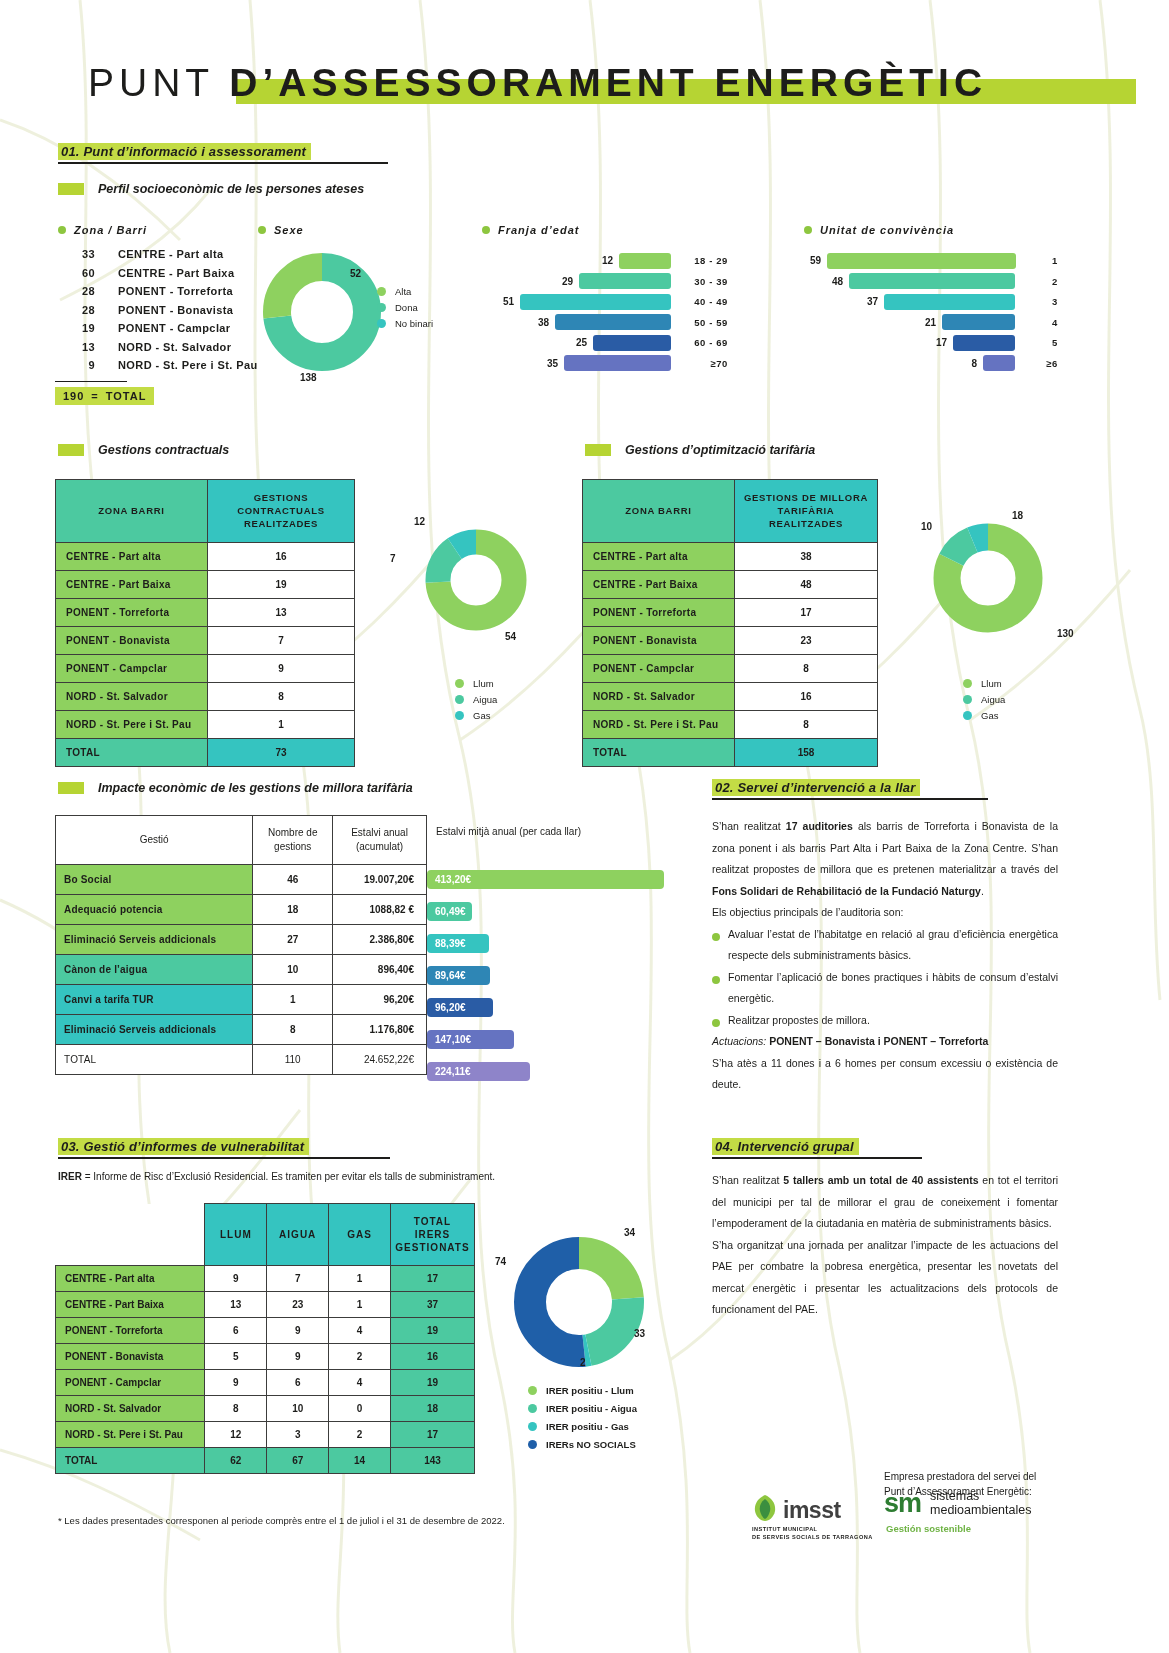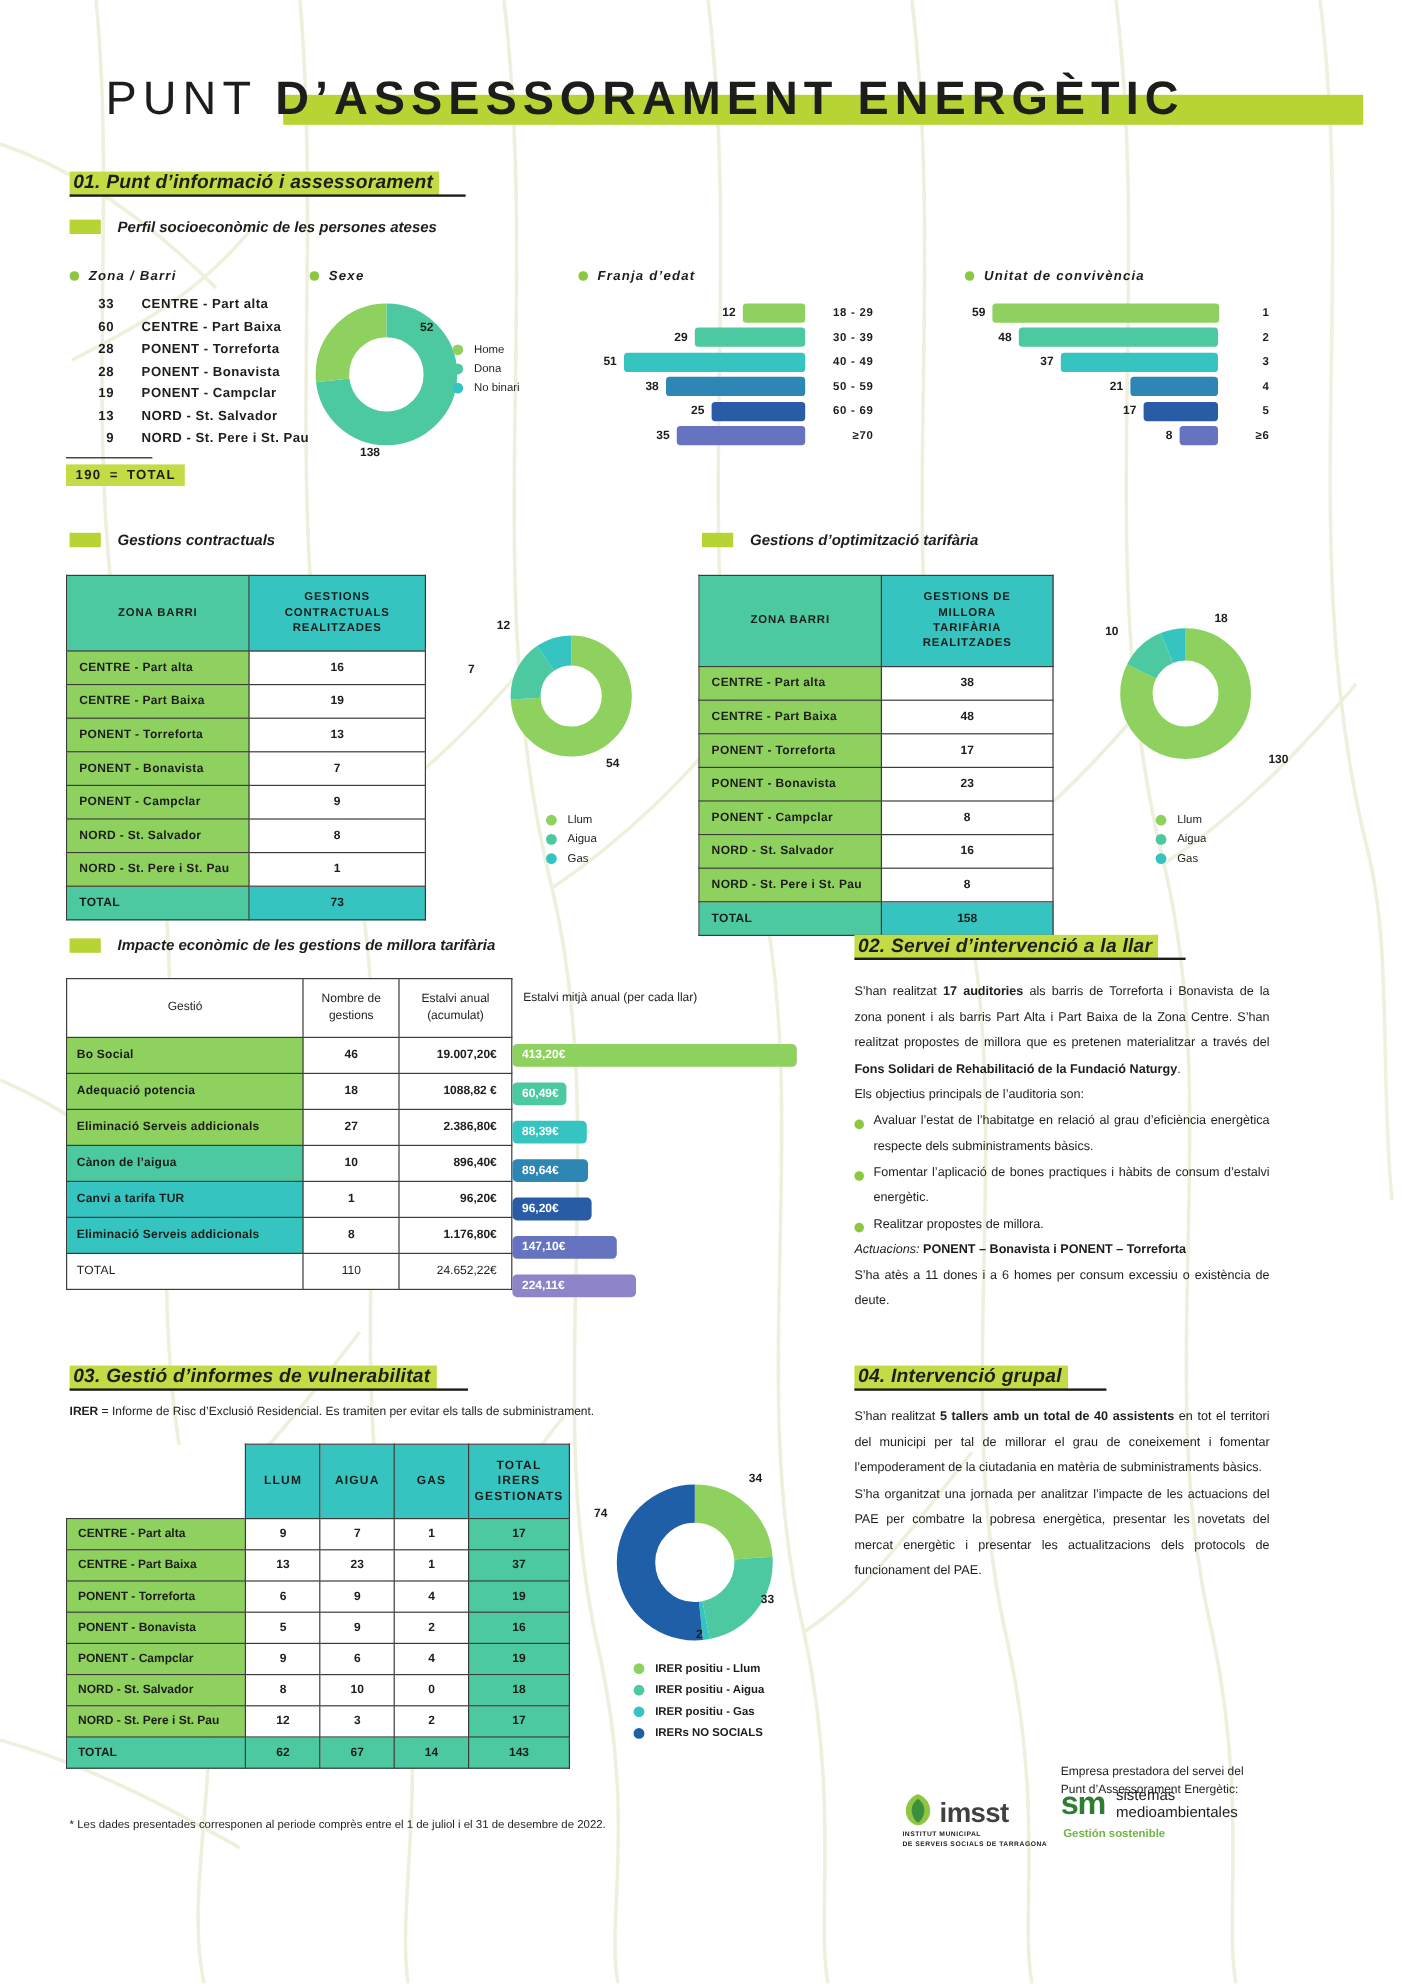--- a/index.html
+++ b/index.html
@@ -23,21 +23,21 @@
   }
   .header-title {
     position: relative; z-index: 2;
     font-size: 39px; letter-spacing: 5px; line-height: 55px;
     white-space: nowrap; font-weight: 400;
   }
   .header-title b { font-weight: 700; }
 
   
   .sec-title {
-    position: absolute; font-style: italic; font-weight: 700; font-size: 16px;
+    position: absolute; font-style: italic; font-weight: 700; font-size: 13px;
     letter-spacing: .2px; white-space: nowrap; padding: 1px 5px 1px 3px;
     background: #c3dc45;
   }
   .sub-title {
     position: absolute; font-style: italic; font-weight: 700; font-size: 12.5px;
     white-space: nowrap; display: flex; align-items: center; gap: 14px;
   }
   .sub-title .swatch { width: 26px; height: 12px; background: #b6d433; display: inline-block; }
 
   .mini-title {
@@ -69,21 +69,21 @@
   .hbar-val { font-size: 10px; font-weight: 700; margin-right: 6px; }
   .hbar { height: 16px; border-radius: 3px; }
   .hbar-cat { font-size: 9.5px; font-weight: 700; letter-spacing: .6px; width: 48px; text-align: right; margin-left: 9px; white-space: nowrap; }
 
   
   table { border-collapse: collapse; position: absolute; }
   table td, table th { border: 1.2px solid #3c3c3b; }
   .tbl-zona { font-size: 10px; }
   .tbl-zona th {
     background: #4cc9a0; font-weight: 700; font-size: 9.5px; letter-spacing: .7px;
-    padding: 12px 18px; text-align: center; line-height: 1.35;
+    padding: 12px 5px; text-align: center; line-height: 1.35;
   }
   .tbl-zona th.th2 { background: #35c4c0; }
   .tbl-zona td.lbl { background: #8ed15f; font-weight: 700; padding: 8px 10px; letter-spacing: .3px; }
   .tbl-zona td.val { background: #ffffff; text-align: center; font-weight: 700; }
   .tbl-zona tr.total td.lbl { background: #4cc9a0; }
   .tbl-zona tr.total td.val { background: #35c4c0; }
 
   
   .tbl-imp { font-size: 10px; }
   .tbl-imp th { font-weight: 400; font-size: 10px; padding: 10px 6px; text-align: center; line-height: 1.4; background: #fff; }
@@ -222,21 +222,21 @@
   <svg class="donut" style="left:262px; top:252px;" width="120" height="120" viewBox="0 0 120 120">
     <circle cx="60" cy="60" r="45" fill="none" stroke="#4cc9a0" stroke-width="28" stroke-dasharray="206.7 76.0" stroke-dashoffset="0" transform="rotate(-90 60 60)"></circle>
     <circle cx="60" cy="60" r="45" fill="none" stroke="#8ed15f" stroke-width="28" stroke-dasharray="76.0 206.7" stroke-dashoffset="-206.7" transform="rotate(-90 60 60)"></circle>
   </svg>
   <div class="donut-label" style="left:350px; top:268px;">52</div>
   <div class="donut-label" style="left:300px; top:372px;">138</div>
 
   <div class="legend" style="left:377px; top:283px;">
     <div class="legend-item">
         <span class="dot" style="background:#8ed15f"></span>
-        <span>Home</span>
+        <span>Alta</span>
       </div>
     <div class="legend-item">
         <span class="dot" style="background:#4cc9a0"></span>
         <span>Dona</span>
       </div>
     <div class="legend-item">
         <span class="dot" style="background:#35c4c0"></span>
         <span>No binari</span>
       </div>
   </div>

